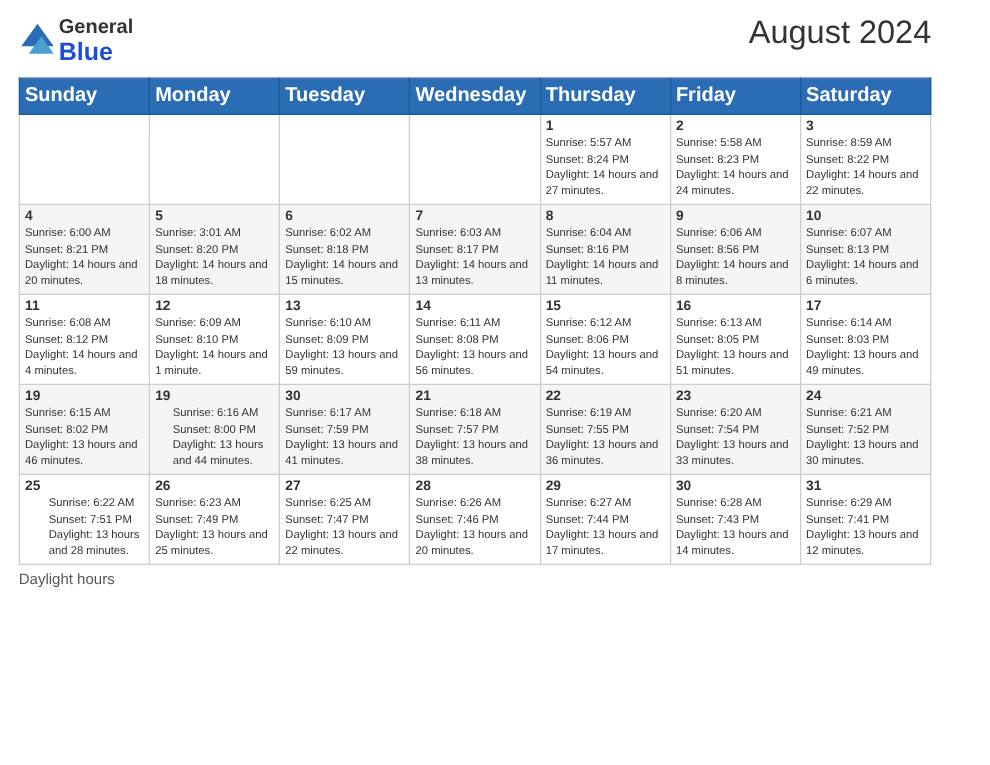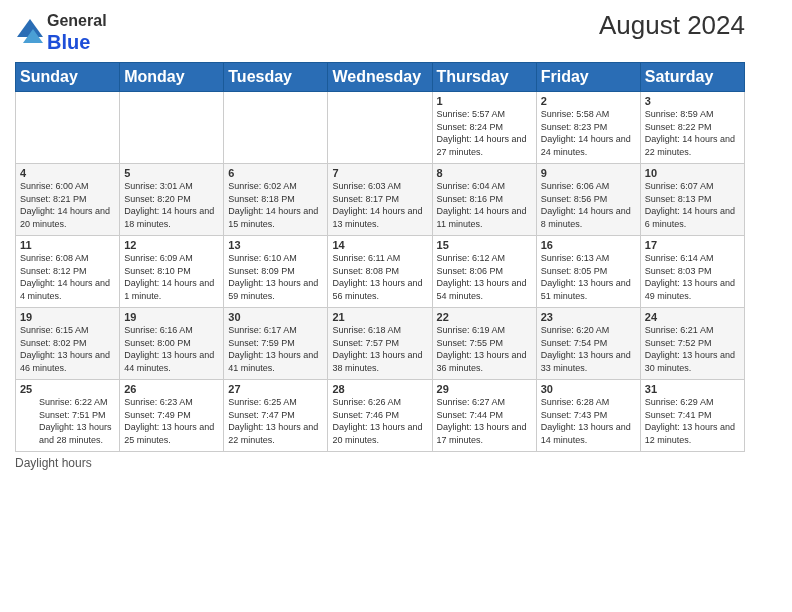--- a/index.html
+++ b/index.html
@@ -247,21 +247,21 @@
         </tr>
         <tr>
           <td>
             <span class="day-number">19</span>
             <div class="day-info" style="white-space: pre-line;">Sunrise: 6:15 AM
 Sunset: 8:02 PM
 Daylight: 13 hours and 46 minutes.</div>
           </td>
           <td>
             <span class="day-number">19</span>
-            <div class="day-info" style="white-space: pre-line;">Sunrise: 6:16 AM
+            <div class="day-info" style="white-space: pre-line; margin-left: 14px;">Sunrise: 6:16 AM
 Sunset: 8:00 PM
 Daylight: 13 hours and 44 minutes.</div>
           </td>
           <td>
             <span class="day-number">30</span>
             <div class="day-info" style="white-space: pre-line;">Sunrise: 6:17 AM
 Sunset: 7:59 PM
 Daylight: 13 hours and 41 minutes.</div>
           </td>
           <td>

